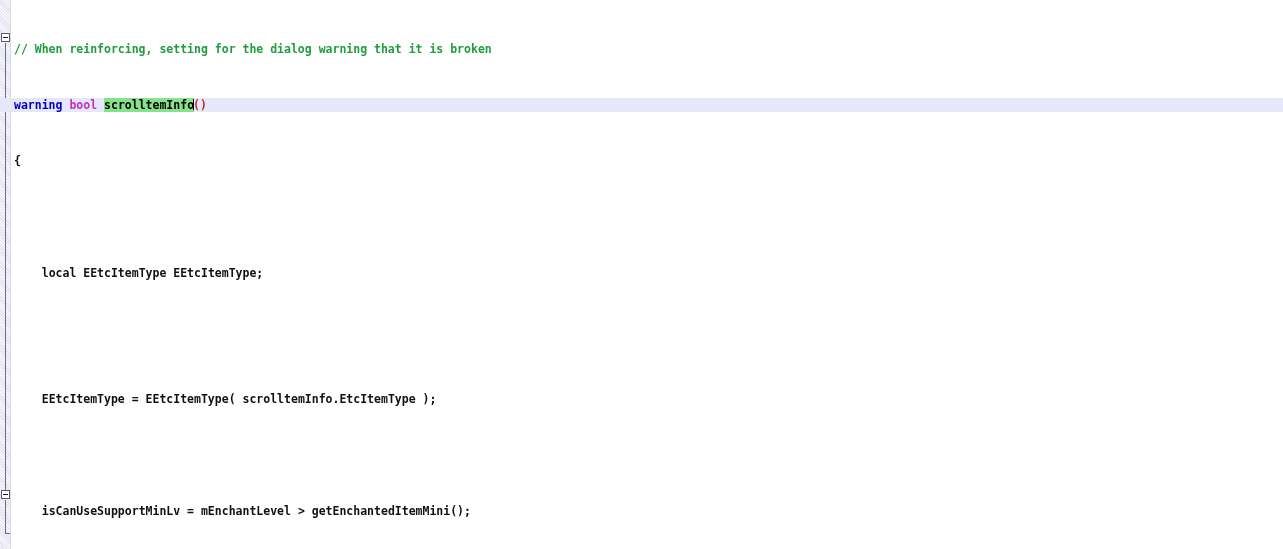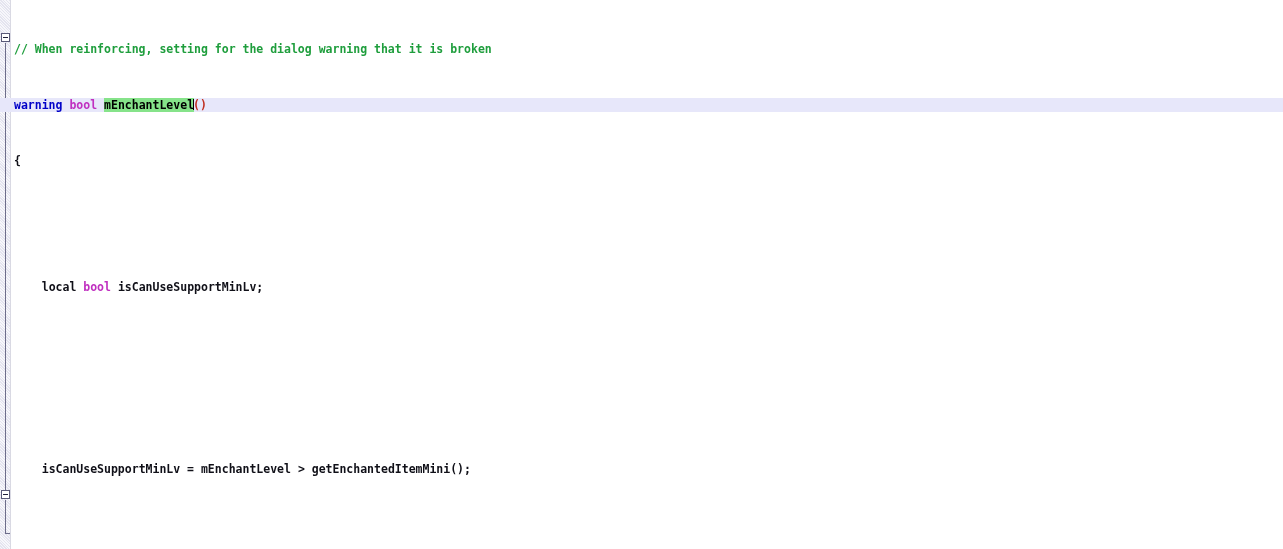--- a/index.html
+++ b/index.html
@@ -123,31 +123,32 @@
     <div class="fold-line" style="top:43px; height:447px;"></div>
     <div class="fold-box" style="top:490px;"></div>
     <div class="fold-line" style="top:500px; height:34px;"></div>
     <div class="fold-foot" style="top:533px;"></div>
   </div>
 
   <div class="code">
 
     <div class="ln"><span class="cmt">// When reinforcing, setting for the dialog warning that it is broken</span></div>
 
-    <div class="ln current"><span class="kw">warning</span> <span class="type">bool</span> <span class="hl">mEnchantLevel</span><span class="caret"></span><span class="paren">()</span></div>
+    <div class="ln current"><span class="kw">warning</span> <span class="type">bool</span> <span class="hl">scrolltemInfo</span><span class="caret"></span><span class="paren">()</span></div>
 
     <div class="ln"><span class="plain">{</span></div>
 
     <div class="ln"> </div>
 
-
-    <div class="ln">    <span class="plain">local</span> <span class="type">bool</span><span class="plain"> isCanUseSupportMinLv;</span></div>
+    <div class="ln">    <span class="plain">local</span><span class="plain"> EEtcItemType EEtcItemType;</span></div>
+
 
     <div class="ln"> </div>
 
+    <div class="ln">    <span class="plain">EEtcItemType = EEtcItemType( scrolltemInfo.EtcItemType );</span></div>
 
     <div class="ln"> </div>
 
     <div class="ln">    <span class="plain">isCanUseSupportMinLv = mEnchantLevel &gt; getEnchantedItemMini();</span></div>
 
     
 
     
 
     

